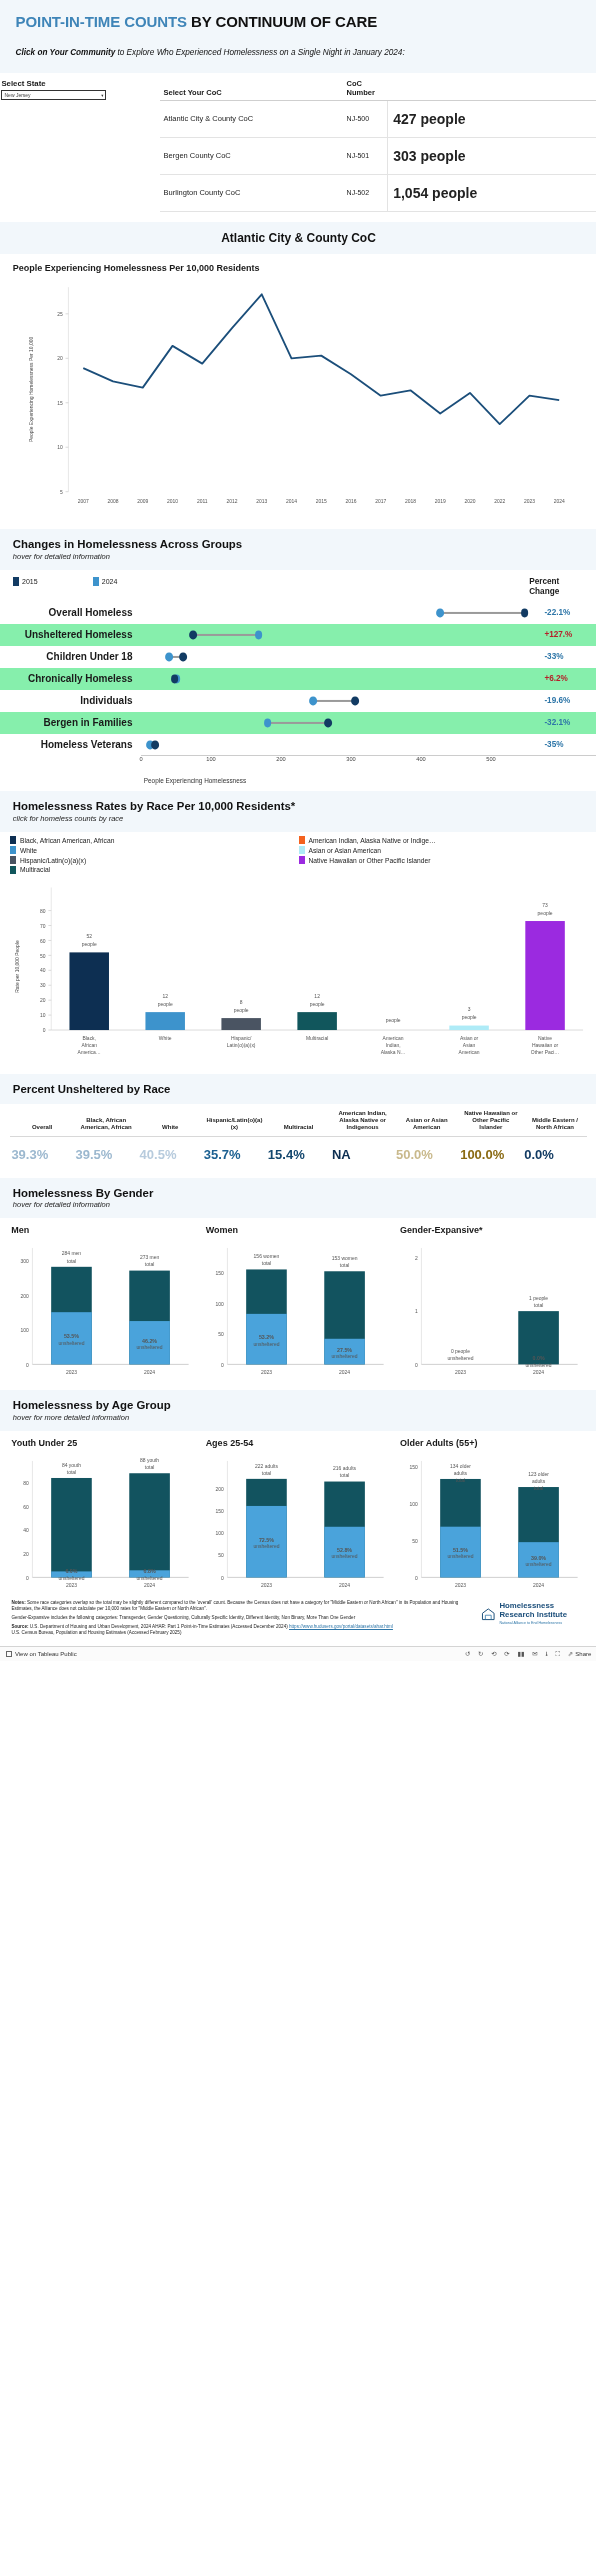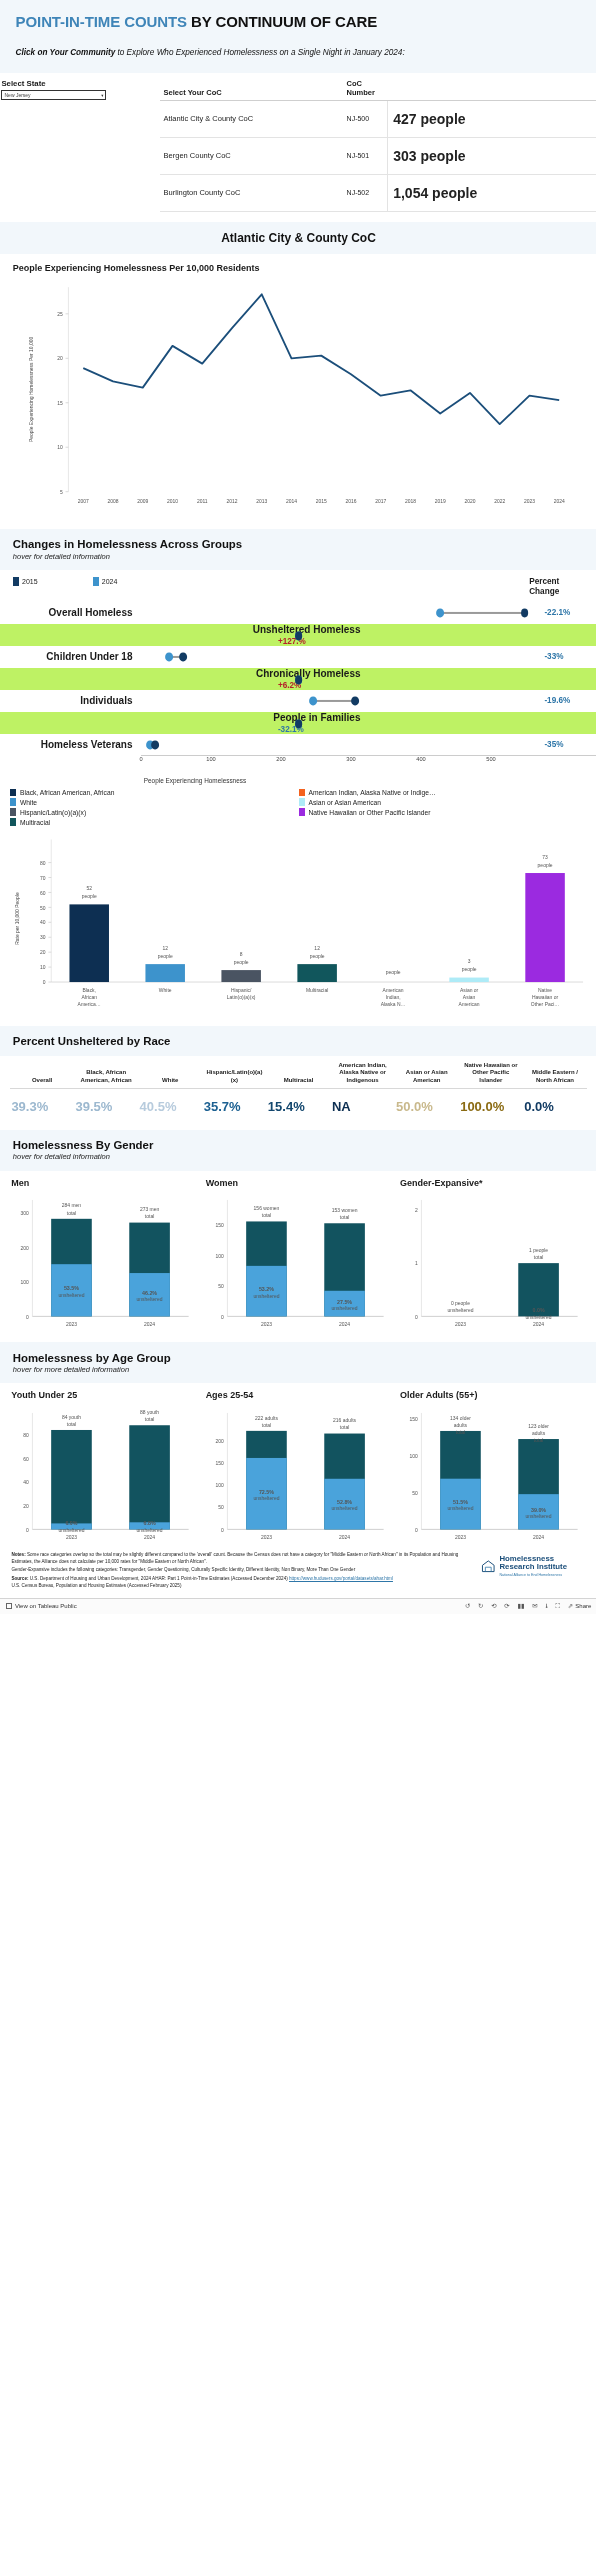--- a/index.html
+++ b/index.html
@@ -122,21 +122,21 @@
   .lg { display:flex; align-items:center; margin-right:55px; }
   .lg .sw { width:6.4px; height:9.2px; margin-right:2.8px; display:inline-block; }
   .pc-head {
     margin-left:auto; font-size:8.2px; font-weight:bold;
     line-height:1.25; width:55px;
   }
   .dumbbell { padding: 4.3px 0 0 0; }
   .db-row {
     display:flex; align-items:center; height:22px; position:relative;
   }
-  .db-row.alt { background:#bef264;flex-direction:column; }
+  .db-row.alt { background:#86efac; }
   .db-label {
     width:141px; text-align:right; padding-right:8.5px;
     font-size:10px; font-weight:bold; line-height:1.15;
   }
   .db-track { position:relative; flex:1; height:100%; }
   .db-line {
     position:absolute; top:50%; height:2.1px; background:#9a9a9a;
     transform:translateY(-50%);
   }
   .db-dot {
@@ -376,21 +376,21 @@
       <div class="db-row">
         <div class="db-label">Individuals</div>
         <div class="db-track">
           <div class="db-line" style="left: 43.9286%; width: 10.7143%;"></div>
           <div class="db-dot dot2024" style="left: 43.9286%;"></div>
           <div class="db-dot dot2015" style="left: 54.6429%;"></div>
         </div>
         <div class="db-pct neg">-19.6%</div>
       </div>
       <div class="db-row alt">
-        <div class="db-label">People in Families</div>
+        <div class="db-label">Bergen in Families</div>
         <div class="db-track">
           <div class="db-line" style="left: 32.3214%; width: 15.3571%;"></div>
           <div class="db-dot dot2024" style="left: 32.3214%;"></div>
           <div class="db-dot dot2015" style="left: 47.6786%;"></div>
         </div>
         <div class="db-pct neg">-32.1%</div>
       </div>
       <div class="db-row">
         <div class="db-label">Homeless Veterans</div>
         <div class="db-track">
@@ -405,20 +405,24 @@
       <div class="axisline"></div>
       <div class="tick" style="left: 0px;">0</div>
       <div class="tick" style="left: 70px;">100</div>
       <div class="tick" style="left: 140px;">200</div>
       <div class="tick" style="left: 210px;">300</div>
       <div class="tick" style="left: 280px;">400</div>
       <div class="tick" style="left: 350px;">500</div>
     </div>
   <div class="db-axis-title">People Experiencing Homelessness</div>
 
+  <div class="banner" style="margin-top:7px">
+    <h2>Homelessness Rates by Race Per 10,000 Residents*</h2>
+    <div class="hint">click for homeless counts by race</div>
+  </div>
 
   <div class="race-legend">
     <div class="col">
       <div class="item">
           <span class="sw" style="background:#0d2f52"></span>
           <span>Black, African American, African</span>
         </div>
       <div class="item">
           <span class="sw" style="background:#3d93cc"></span>
           <span>White</span>

